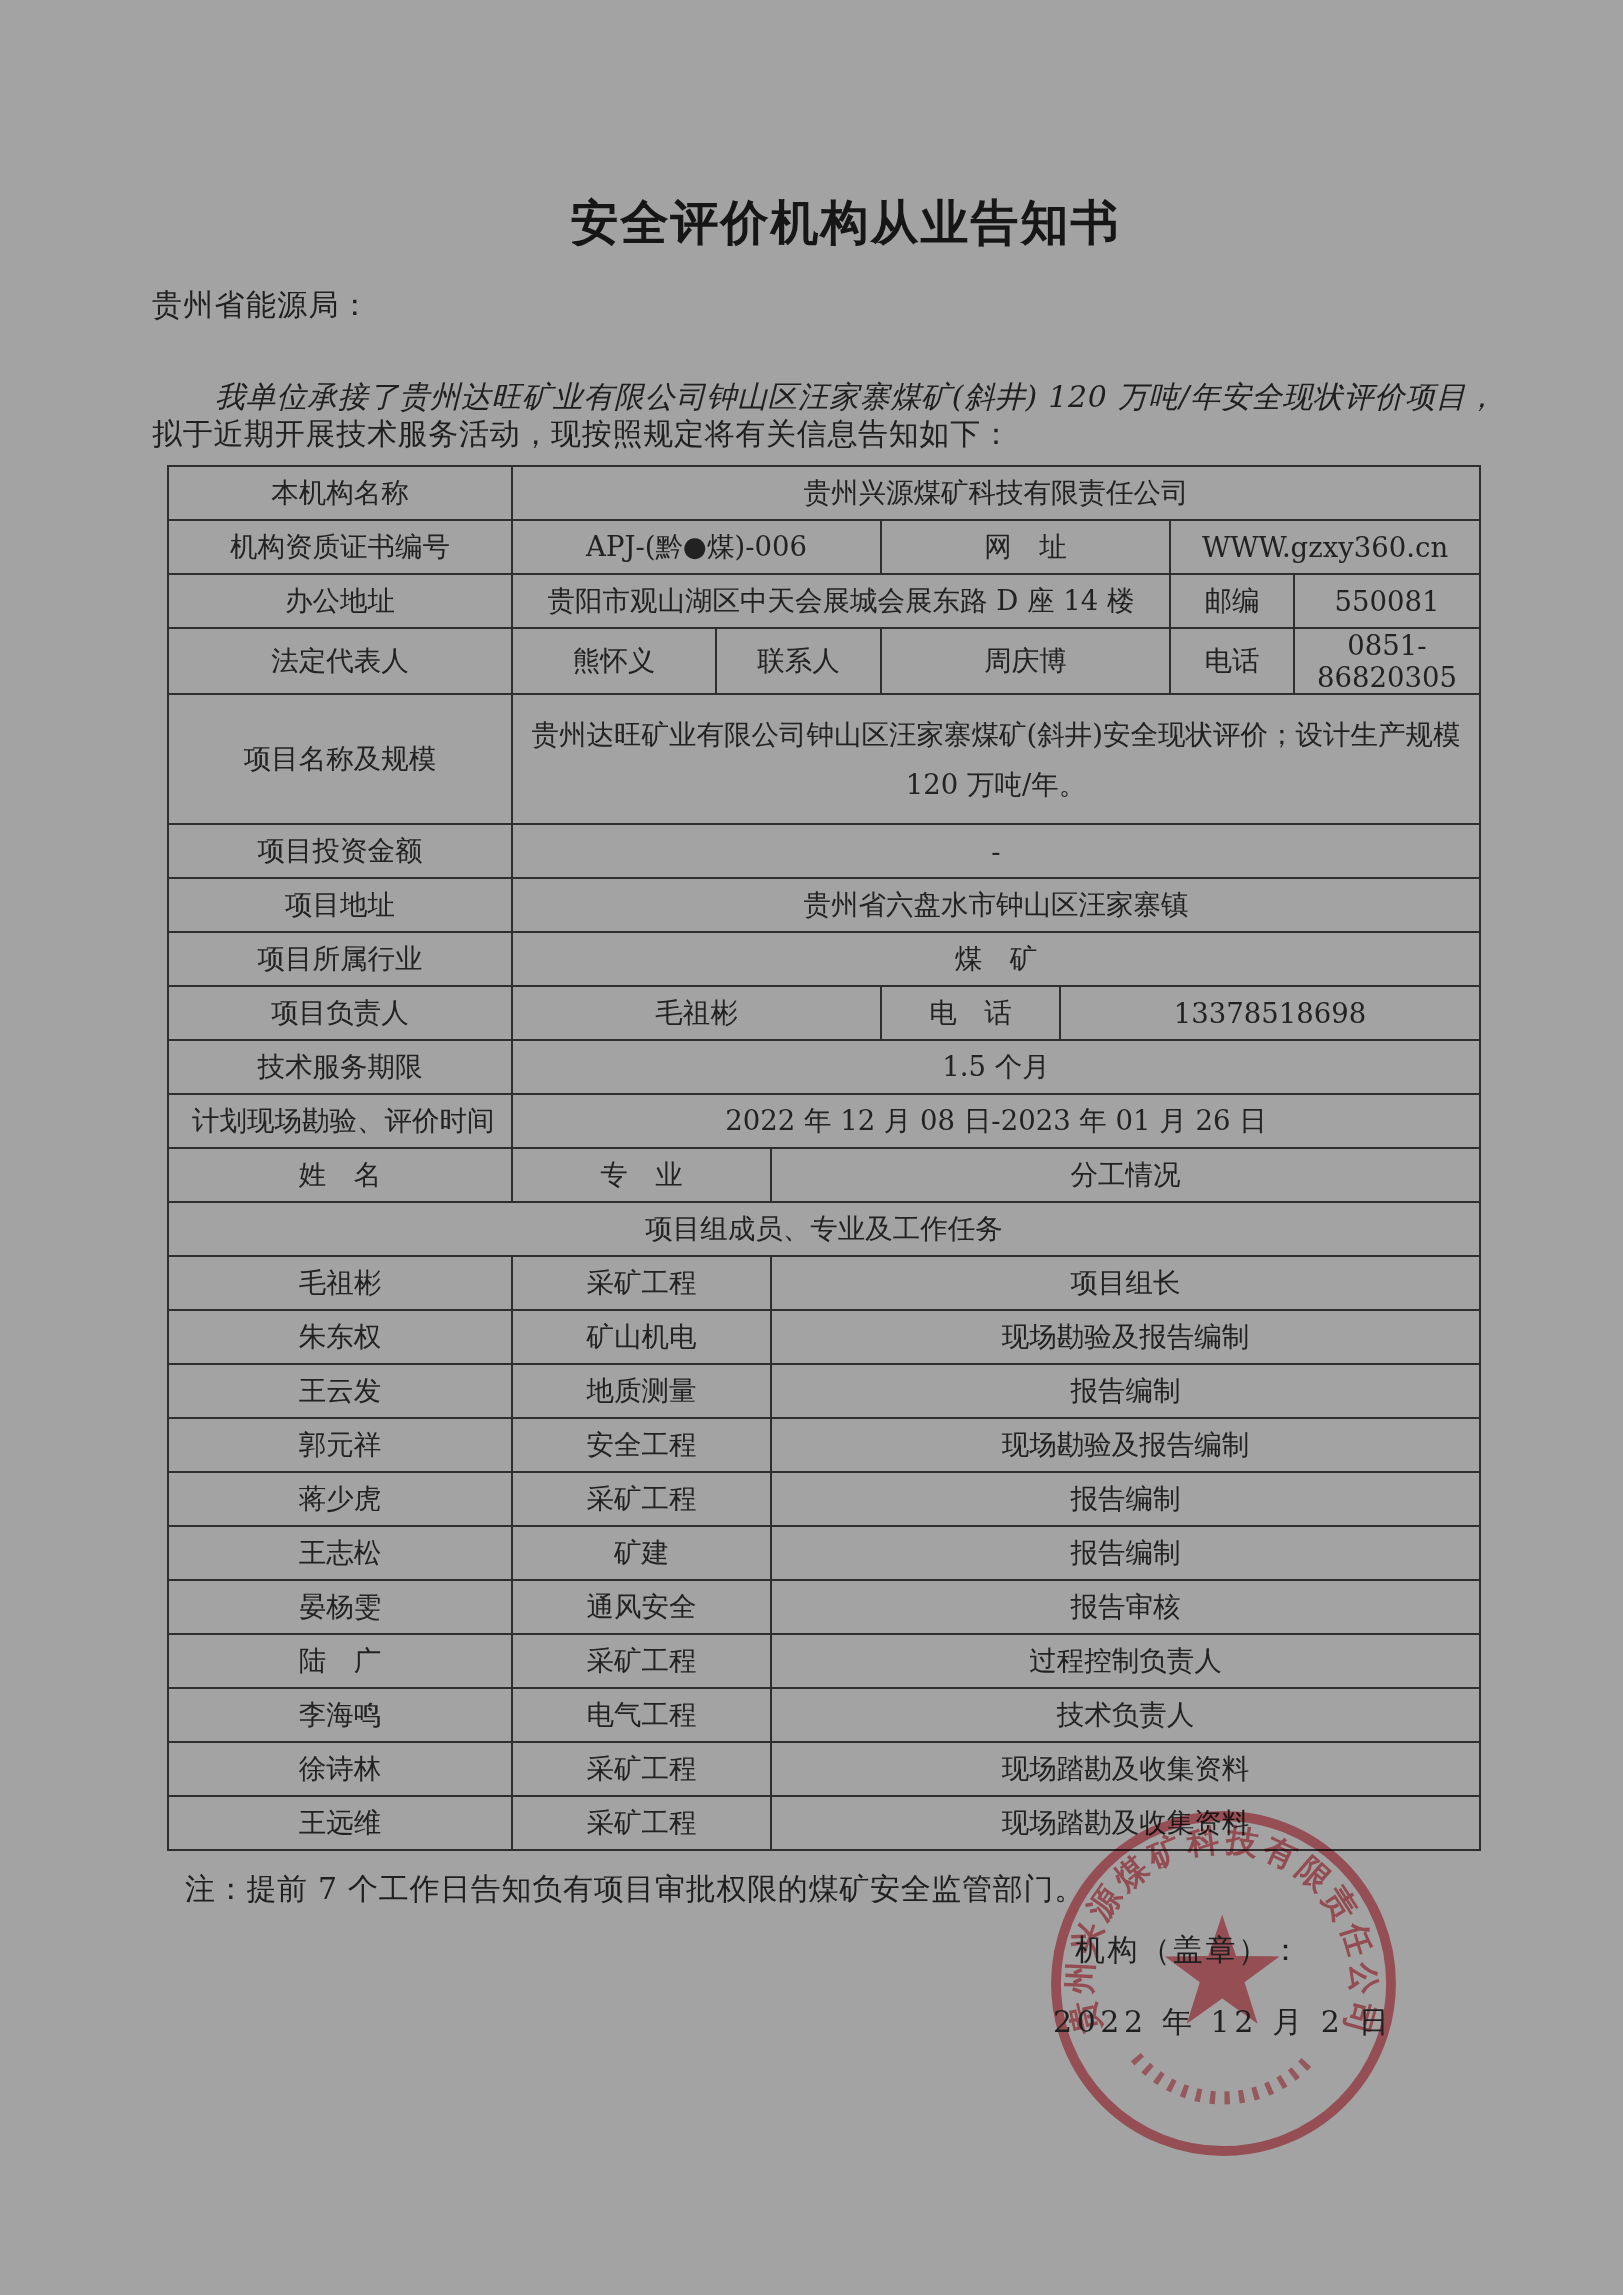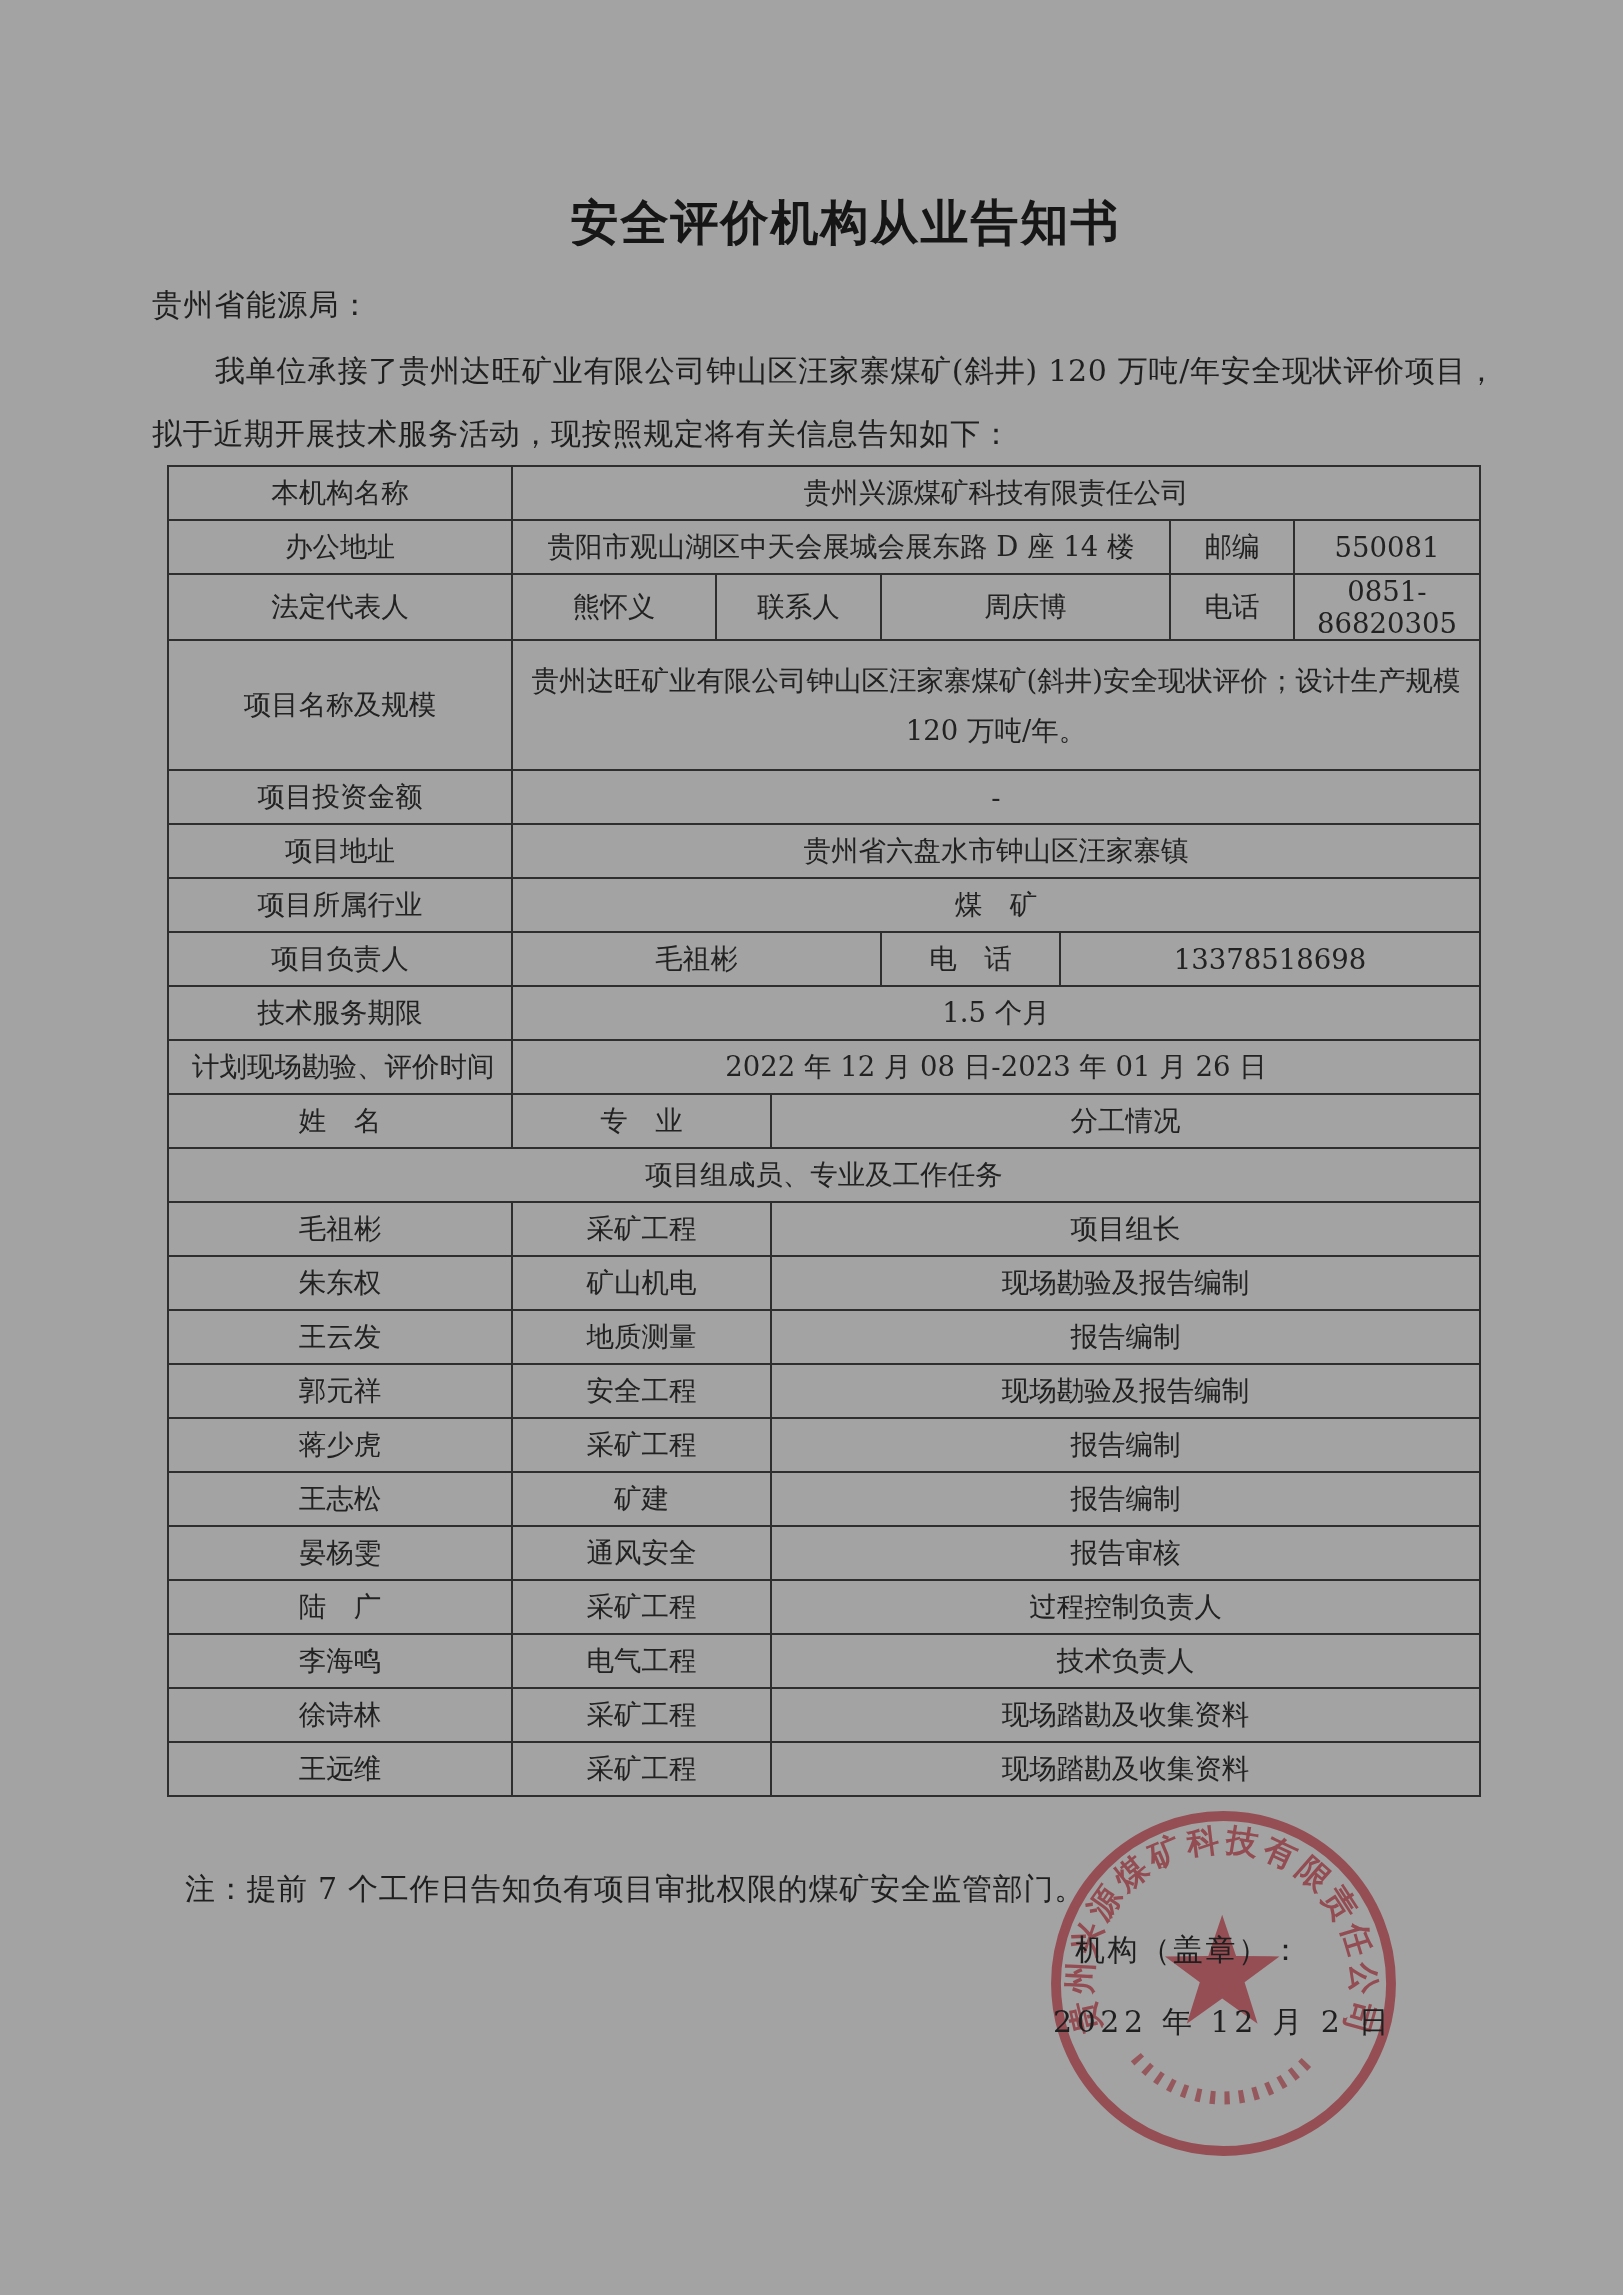--- a/index.html
+++ b/index.html
@@ -15,22 +15,22 @@
     position:absolute;top:191px;left:0;width:1623px;
     text-align:center;font-size:48px;font-weight:bold;letter-spacing:2px;
     transform:translateX(34px);
     color:#161616;
   }
   .salutation{
     position:absolute;top:285px;left:152px;
     font-size:30px;letter-spacing:1.3px;
   }
   .para-line1{
-    position:absolute;top:351px;left:152px;width:1327px;
-    font-size:30px;text-indent:63px;letter-spacing:0.7px;white-space:nowrap;
+    position:absolute;top:377px;left:152px;width:1327px;
+    font-size:30px;text-indent:63px;letter-spacing:0.7px;white-space:nowrap;font-style:italic;
   }
   .para-line2{
     position:absolute;top:414px;left:152px;width:1327px;
     font-size:30px;letter-spacing:0.7px;white-space:nowrap;
   }
   table.info{
     position:absolute;top:465px;left:167px;
     width:1310px;border-collapse:collapse;table-layout:fixed;
     font-size:27.5px;color:#222;
   }
@@ -90,20 +90,26 @@
         <col style="width:110px">
         <col style="width:124px">
         <col style="width:186px">
     </colgroup>
     <tbody>
         <tr class="h1">
       <td class="lbl-left">本机构名称</td>
       <td colspan="7">贵州兴源煤矿科技有限责任公司</td>
     </tr>
     <tr class="h1">
+      <td class="lbl-left">机构资质证书编号</td>
+      <td colspan="3">APJ-(黔●煤)-006</td>
+      <td colspan="2">网　址</td>
+      <td colspan="2">WWW.gzxy360.cn</td>
+    </tr>
+    <tr class="h1">
       <td>办公地址</td>
       <td colspan="5">贵阳市观山湖区中天会展城会展东路 D 座 14 楼</td>
       <td>邮编</td>
       <td>550081</td>
     </tr>
     <tr class="h1">
       <td>法定代表人</td>
       <td>熊怀义</td>
       <td colspan="2">联系人</td>
       <td colspan="2">周庆博</td>

